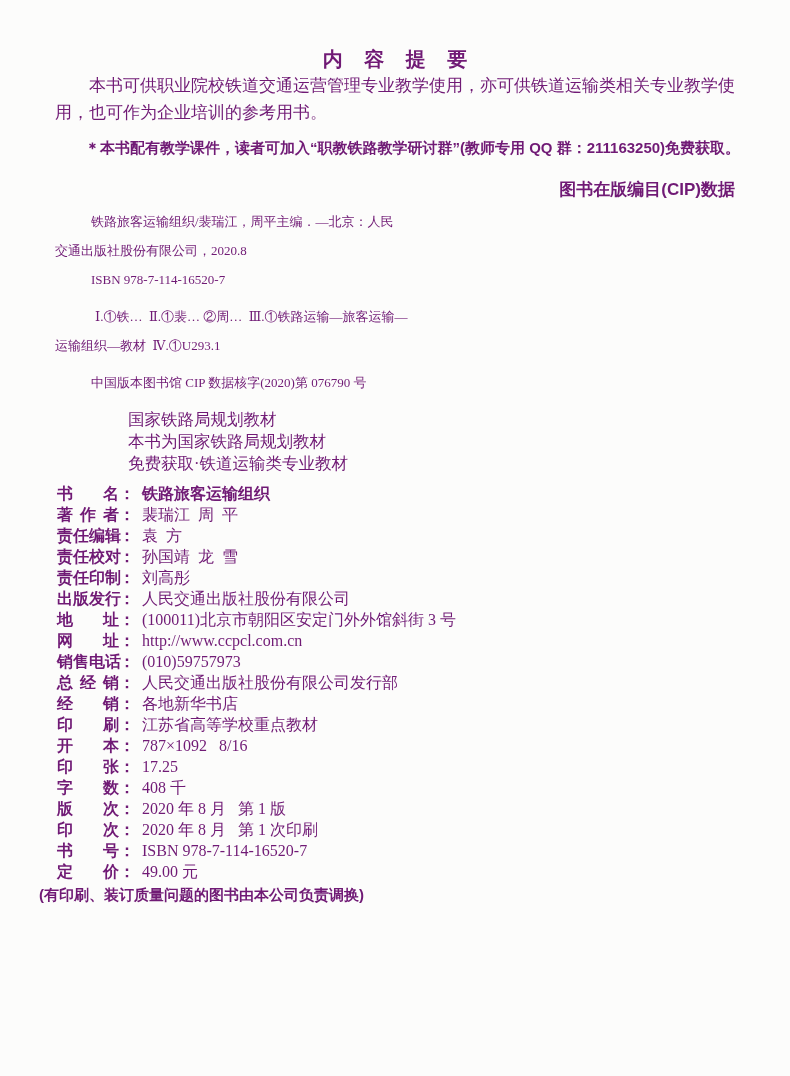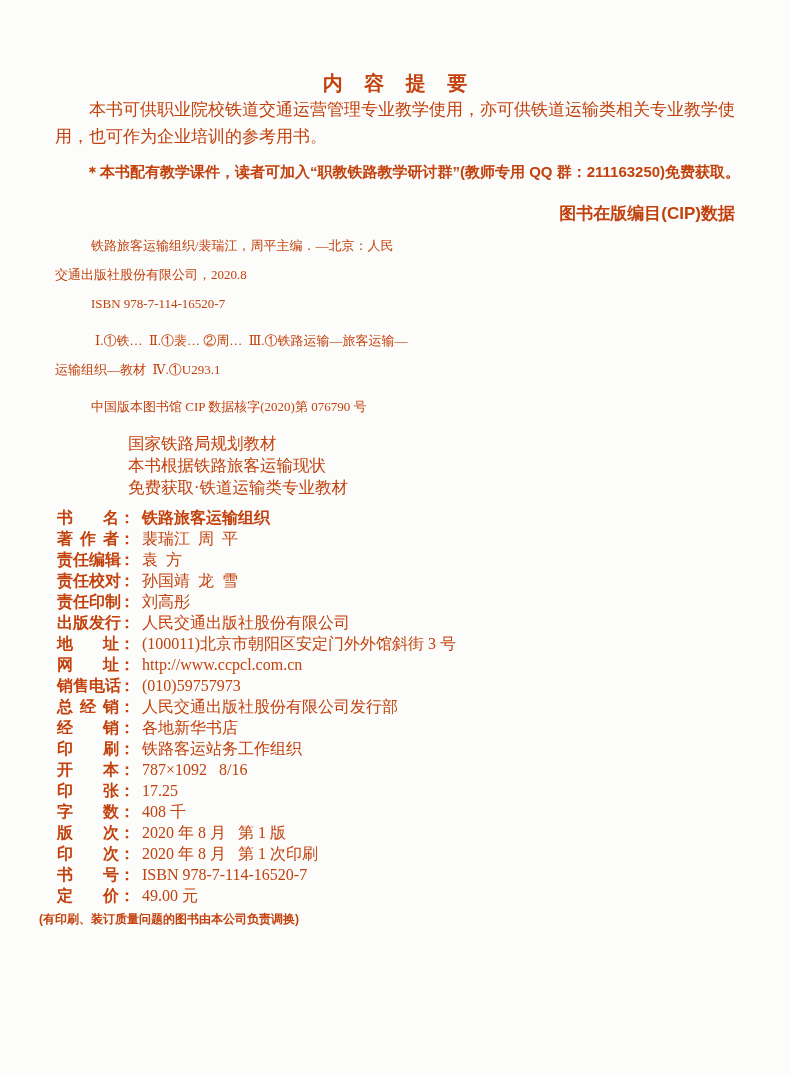--- a/index.html
+++ b/index.html
@@ -1,24 +1,24 @@
 <!DOCTYPE html>
 <html lang="zh"><head>
 <meta charset="utf-8">
 <style>
   html,body { margin:0; padding:0; background:#e8e8e8; }
   .page {
     position:relative;
     width:790px; height:1076px;
     margin:0 auto;
     background:#fcfcfb;
-    color:#c2410c;
+    color:#701a75;
     font-family:"Liberation Serif","DejaVu Serif",serif;
     box-sizing:border-box;
-    padding:70px 55px 0 55px;
+    padding:46px 55px 0 55px;
     overflow:hidden;
   }
   .hei { font-family:"Liberation Sans","DejaVu Sans",sans-serif; font-weight:bold; }
 
   .doc-title {
     text-align:center;
     font-family:"Liberation Sans","DejaVu Sans",sans-serif;
     font-weight:bold;
     font-size:20px;
     line-height:26px;
@@ -71,21 +71,21 @@
     font-family:"Liberation Sans","DejaVu Sans",sans-serif;
     font-weight:bold;
   }
   .row-colon { font-family:"Liberation Sans","DejaVu Sans",sans-serif; font-weight:bold; margin-right:7px; }
   .row-value { white-space:pre-wrap; }
   .row-value.bold { font-family:"Liberation Sans","DejaVu Sans",sans-serif; font-weight:bold; }
 
   .footer {
     margin-top:2px;
     margin-left:-16px;
-    font-size:12px;
+    font-size:15px;
     line-height:22px;
   }
 </style>
 </head>
 <body>
 
 <div class="page">
 
   <div class="doc-title">内 容 提 要</div>
 
@@ -101,21 +101,21 @@
     <div class="ind">铁路旅客运输组织/裴瑞江，周平主编．—北京：人民</div>
     <div>交通出版社股份有限公司，2020.8</div>
     <div class="ind">ISBN 978-7-114-16520-7</div>
     <div class="ind2 gap">Ⅰ.①铁…  Ⅱ.①裴… ②周…  Ⅲ.①铁路运输—旅客运输—</div>
     <div>运输组织—教材  Ⅳ.①U293.1</div>
     <div class="ind gap">中国版本图书馆 CIP 数据核字(2020)第 076790 号</div>
   </div>
 
   <div class="series">
     <div>国家铁路局规划教材</div>
-    <div>本书根据铁路旅客运输现状</div>
+    <div>本书为国家铁路局规划教材</div>
     <div>免费获取·铁道运输类专业教材</div>
   </div>
 
   <div class="colophon" id="colophon-list">
   <div class="colophon-row">
     <span class="row-label">
           <span>书</span>
           <span>名</span>
         </span>
     <span class="row-colon">：</span>
@@ -223,21 +223,21 @@
     <span class="row-colon">：</span>
     <span class="row-value">各地新华书店</span>
   </div>
 
   <div class="colophon-row">
     <span class="row-label">
           <span>印</span>
           <span>刷</span>
         </span>
     <span class="row-colon">：</span>
-    <span class="row-value">铁路客运站务工作组织</span>
+    <span class="row-value">江苏省高等学校重点教材</span>
   </div>
 
   <div class="colophon-row">
     <span class="row-label">
           <span>开</span>
           <span>本</span>
         </span>
     <span class="row-colon">：</span>
     <span class="row-value">787×1092   8/16</span>
   </div>

